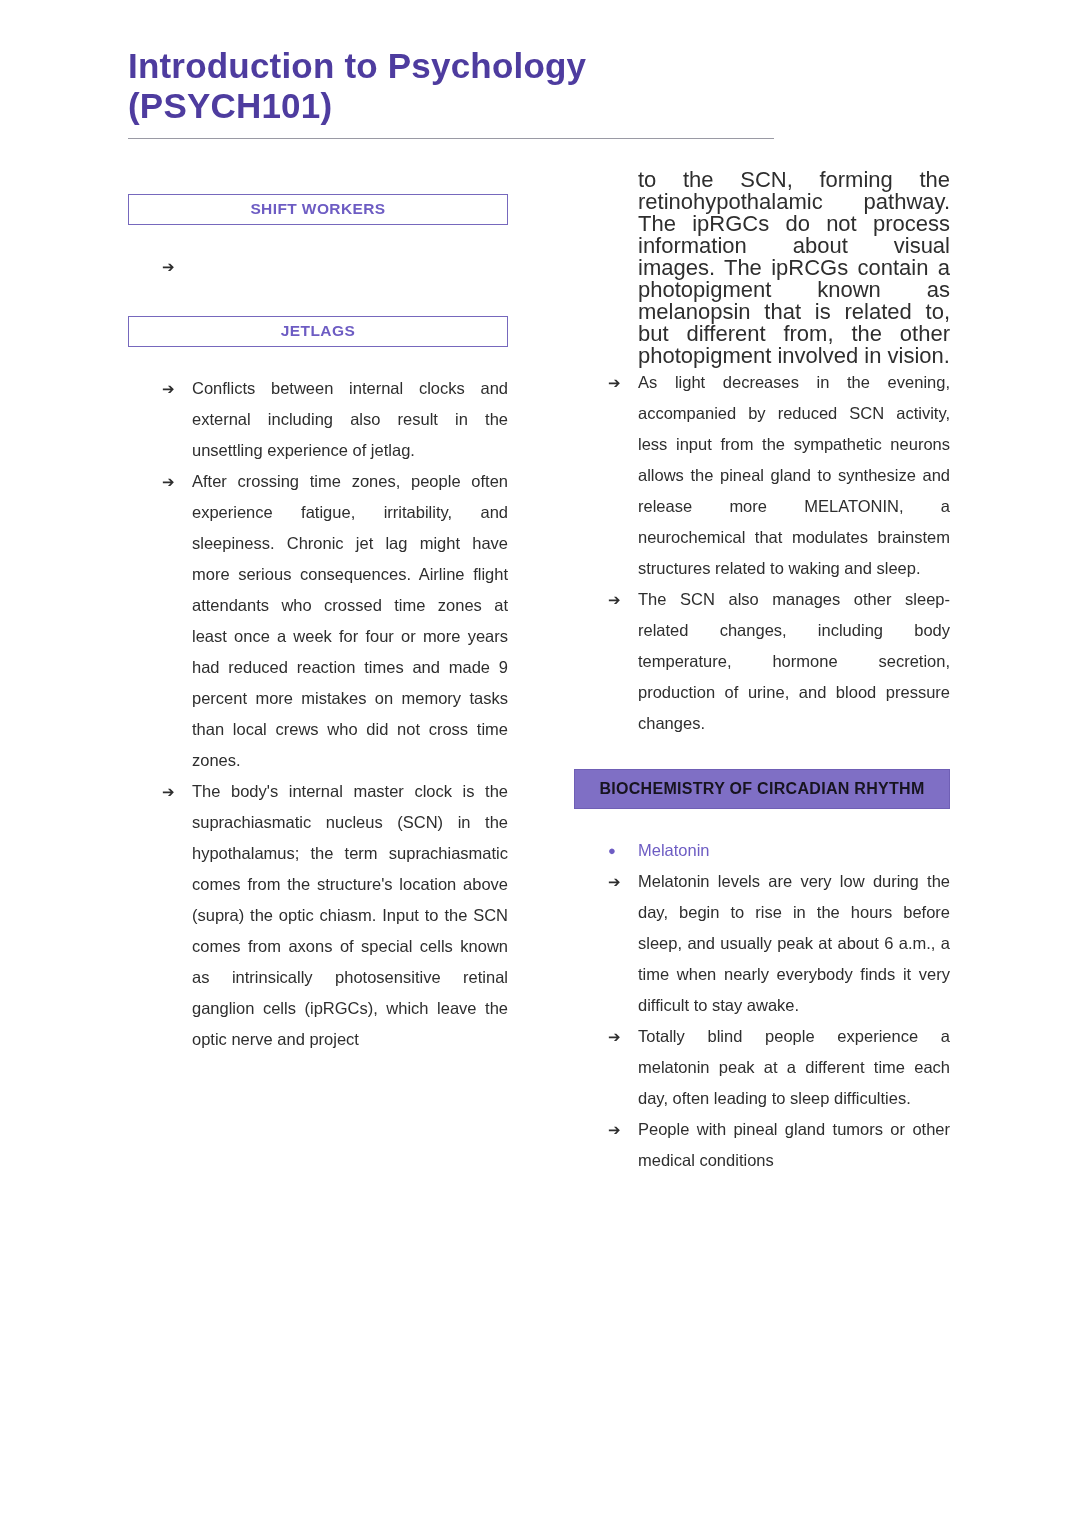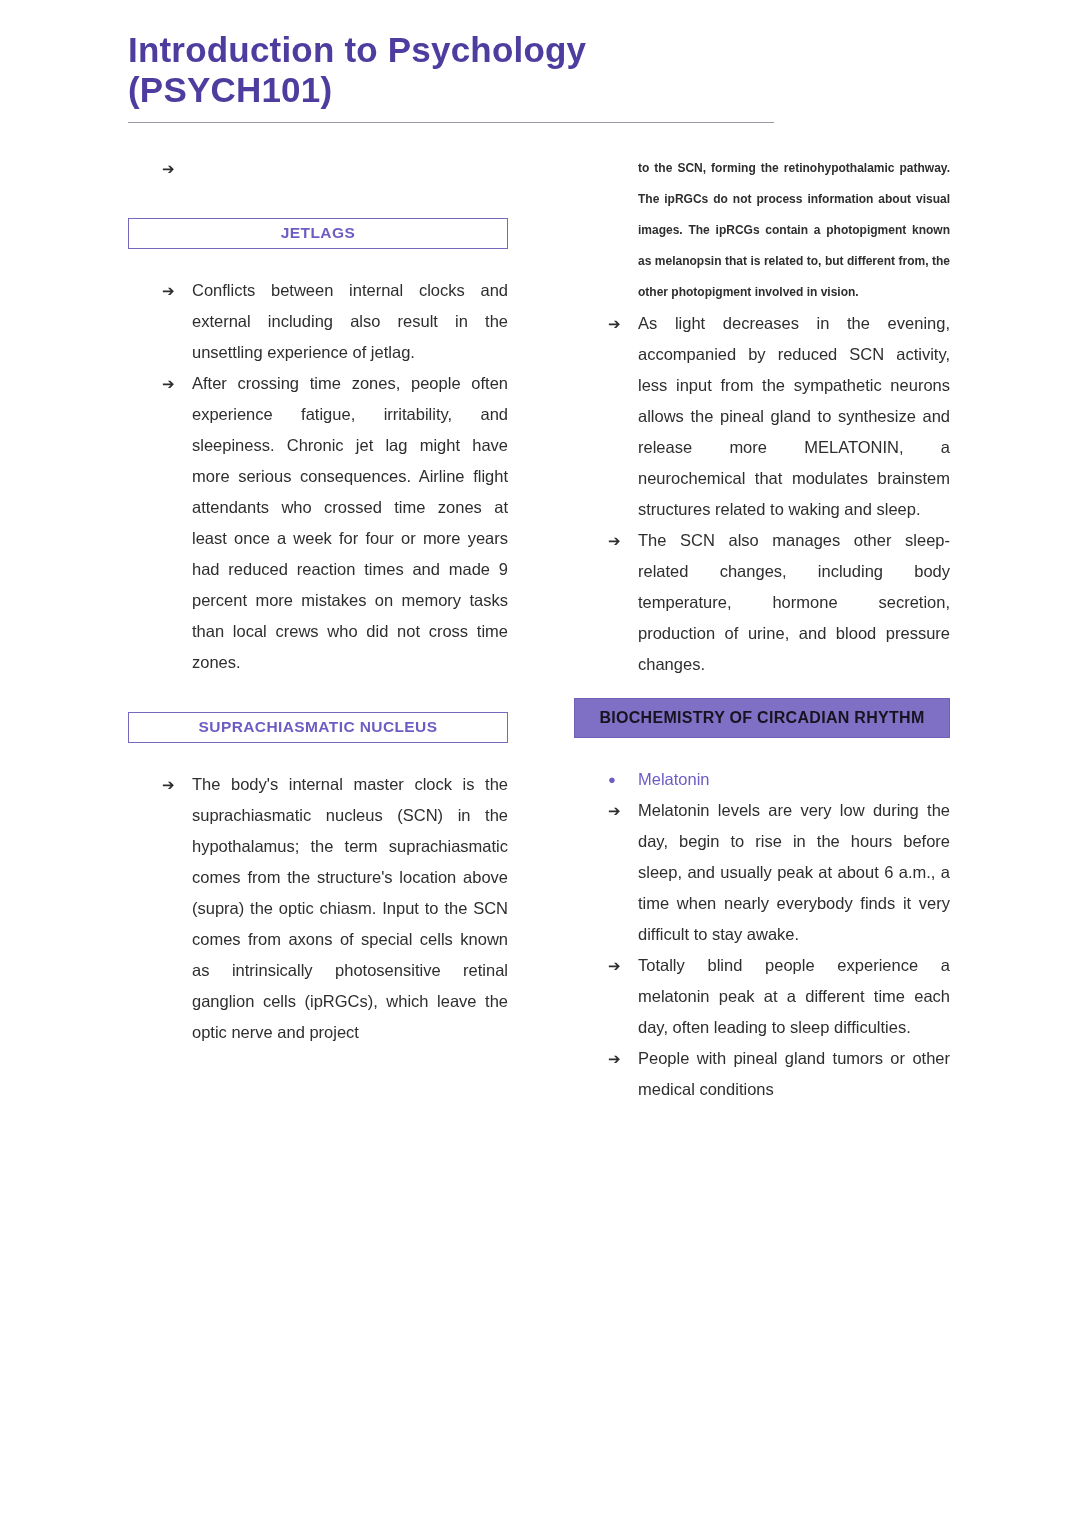--- a/index.html
+++ b/index.html
@@ -8,21 +8,21 @@
     width: 1080px;
     height: 1525px;
     background: #ffffff;
     font-family: "Liberation Sans", sans-serif;
     color: #2e2e2e;
     overflow: hidden;
   }
   .page {
     width: 904px;
     height: 1525px;
-    padding: 30px 130px 0 128px;
+    padding: 46px 130px 0 128px;
   }
   .page-title {
     font-size: 35px;
     font-weight: bold;
     color: #4e3c9f;
     margin: 0 0 12px 0;
     letter-spacing: 0.2px;
   }
   .title-rule {
     border: none;
@@ -49,21 +49,21 @@
   .head-box.first { margin-top: 25px; }
   .head-fill {
     background: #7f6fc5;
     border: 1px solid #6f5fb5;
     color: #17141f;
     font-weight: bold;
     font-size: 16px;
     text-align: center;
     letter-spacing: 0.3px;
     padding: 10px 4px;
-    margin: 18px 0 26px 0;
+    margin: 30px 0 26px 0;
   }
   .bullet {
     display: flex;
     padding-left: 34px;
     margin: 0;
   }
   .bullet .marker {
     flex: 0 0 30px;
     font-size: 15px;
     line-height: 31px;
@@ -77,58 +77,57 @@
     text-align: justify;
     color: #2e2e2e;
   }
   .btext.subhead {
     font-weight: normal;
     color: #6d5cc3;
     text-align: left;
   }
   .continuation {
     padding-left: 64px;
-    font-size: 12px;
-    line-height: 31px;
+    font-size: 22px;
+    line-height: 22px;
     text-align: justify;
     color: #2e2e2e;
-    font-weight: bold;
   }
 </style>
 </head>
 <body>
 
 <div class="page">
 
   <h1 class="page-title">Introduction to Psychology (PSYCH101)</h1>
   <hr class="title-rule">
 
   <div class="columns">
 
     <div class="col">
 
+      <div class="head-box first">
+        <span>SHIFT WORKERS</span>
+      </div>
       <div class="bullet">
         <span class="marker">➔</span>
       </div>
 
       <div class="head-box">
         <span>JETLAGS</span>
       </div>
       <div class="bullet">
         <span class="marker">➔</span>
         <span class="btext">Conflicts between internal clocks and external including also result in the unsettling experience of jetlag.</span>
       </div>
       <div class="bullet">
         <span class="marker">➔</span>
         <span class="btext">After crossing time zones, people often experience fatigue, irritability, and sleepiness. Chronic jet lag might have more serious consequences. Airline flight attendants who crossed time zones at least once a week for four or more years had reduced reaction times and made 9 percent more mistakes on memory tasks than local crews who did not cross time zones.</span>
       </div>
 
-      <div class="head-box">
-        <span>SUPRACHIASMATIC NUCLEUS</span>
-      </div>
       <div class="bullet">
         <span class="marker">➔</span>
         <span class="btext">The body's internal master clock is the suprachiasmatic nucleus (SCN) in the hypothalamus; the term suprachiasmatic comes from the structure's location above (supra) the optic chiasm. Input to the SCN comes from axons of special cells known as intrinsically photosensitive retinal ganglion cells (ipRGCs), which leave the optic nerve and project</span>
       </div>
 
     </div>
 
     <div class="col">
 
       <div class="continuation">to the SCN, forming the retinohypothalamic pathway. The ipRGCs do not process information about visual images. The ipRCGs contain a photopigment known as melanopsin that is related to, but different from, the other photopigment involved in vision.</div>

